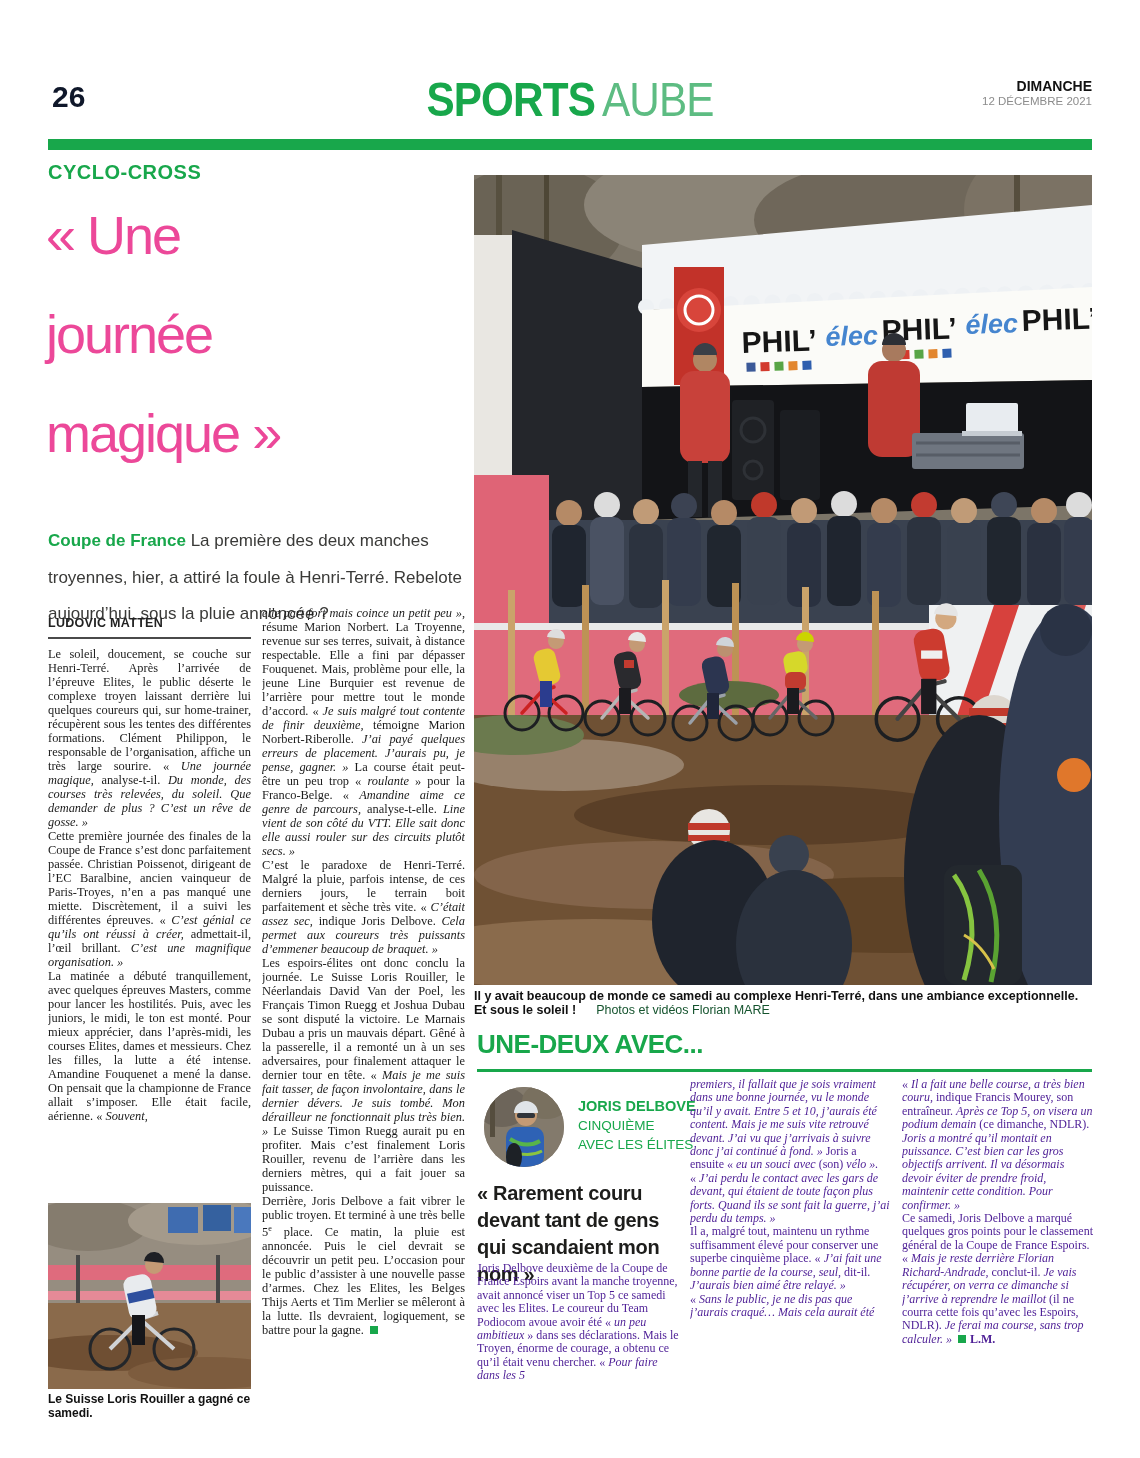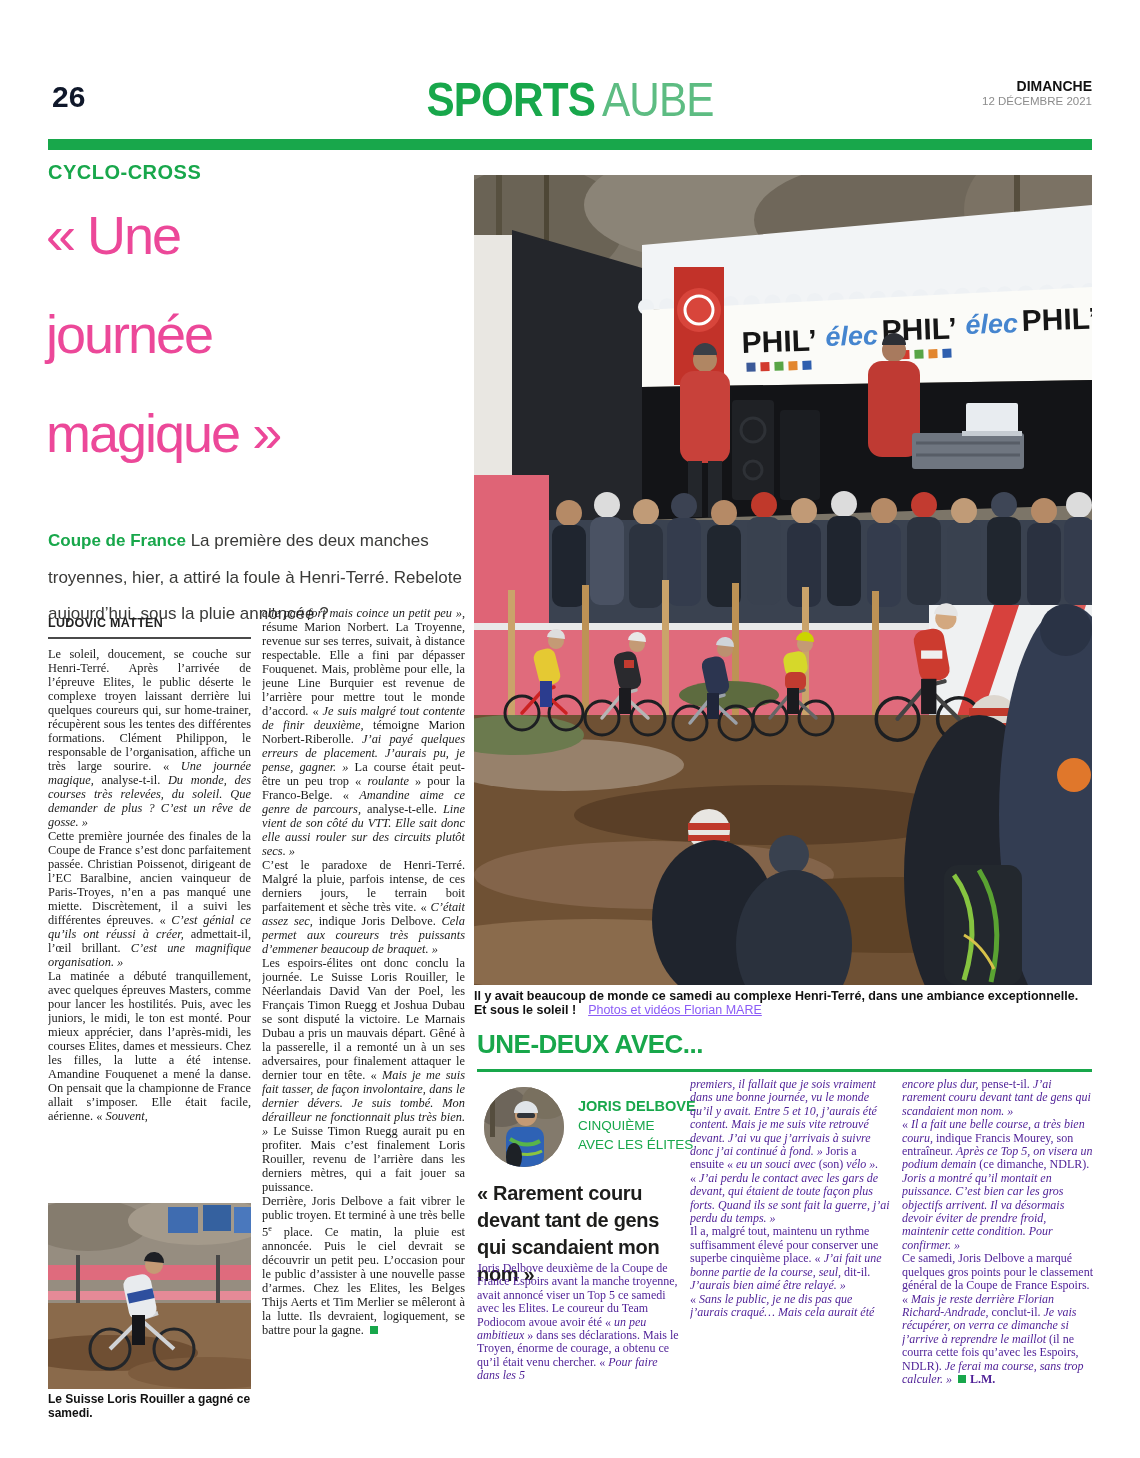--- a/index.html
+++ b/index.html
@@ -40,21 +40,21 @@
   .cols12 .para{font-size:12.4px;line-height:14px;text-align:justify;color:#1b1b1b;hyphens:auto;}
   .cols345 .para{font-size:12px;line-height:13.4px;text-align:left;color:#4c1d95;}
   .it{font-style:italic;} .bd{font-weight:bold;}
   .sup{vertical-align:super;font-size:65%;}
   .gsq{display:inline-block;width:8px;height:8px;background:var(--green);margin:0 1px 0 3px;}
 
   
   .mainphoto{left:474px;top:175px;width:618px;height:810px;background:#7c7568;}
   .maincap{left:474px;top:989px;width:618px;font-family:"Liberation Sans",sans-serif;font-size:12.5px;color:#111;}
   .maincap .capbold{font-weight:bold;}
-  .maincap .capcredit{color:#8b5cf6;font-weight:normal;margin-left:12px;text-decoration:underline;}
+  .maincap .capcredit{color:#14532d;font-weight:normal;margin-left:20px;}
   .leftphoto{left:48px;top:1203px;width:203px;height:186px;background:#968d80;}
   .leftcap{left:48px;top:1392px;width:203px;font:bold 12px "Liberation Sans",sans-serif;color:#111;}
 
   
   .sideheader{left:477px;top:1029px;font:bold 26px "Liberation Sans",sans-serif;color:var(--green);letter-spacing:-.5px;}
   .siderule{left:477px;top:1069px;width:615px;height:3px;background:var(--green);}
   .circlephoto{left:484px;top:1087px;width:80px;height:80px;border-radius:50%;overflow:hidden;background:#837a6c;}
   .personlabels{left:578px;top:1097px;font-family:"Liberation Sans",sans-serif;color:var(--green);line-height:19px;}
   .personlabels .pname{font-weight:bold;font-size:14.5px;}
   .personlabels .psub{font-size:13.5px;}
@@ -372,21 +372,20 @@
   <div class="abs col cols345 c3">
       <p class="para"><span>Joris Delbove deuxième de la Coupe de France Espoirs avant la manche troyenne, avait annoncé viser un Top 5 ce samedi avec les Elites. Le coureur du Team Podiocom avoue avoir été « </span><span class="it">un peu ambitieux</span><span> » dans ses déclarations. Mais le Troyen, énorme de courage, a obtenu ce qu’il était venu chercher. « </span><span class="it">Pour faire dans les 5</span></p>
     </div>
   <div class="abs col cols345 c4">
       <p class="para"><span class="it">premiers, il fallait que je sois vraiment dans une bonne journée, vu le monde qu’il y avait. Entre 5 et 10, j’aurais été content. Mais je me suis vite retrouvé devant. J’ai vu que j’arrivais à suivre donc j’ai continué à fond. » </span><span>Joris a ensuite « </span><span class="it">eu un souci avec </span><span>(son) </span><span class="it">vélo ».</span></p>
       <p class="para"><span>« </span><span class="it">J’ai perdu le contact avec les gars de devant, qui étaient de toute façon plus forts. Quand ils se sont fait la guerre, j’ai perdu du temps. »</span></p>
       <p class="para"><span>Il a, malgré tout, maintenu un rythme suffisamment élevé pour conserver une superbe cinquième place. « </span><span class="it">J’ai fait une bonne partie de la course, seul, </span><span>dit-il. </span><span class="it">J’aurais bien aimé être relayé. »</span></p>
       <p class="para"><span>« </span><span class="it">Sans le public, je ne dis pas que j’aurais craqué… Mais cela aurait été</span></p>
     </div>
   <div class="abs col cols345 c5">
-      <p class="para"><span class="it">encore plus dur, </span><span>pense-t-il. </span><span class="it">J’ai rarement couru devant tant de gens qui scandaient mon nom. »</span></p>
       <p class="para"><span>« </span><span class="it">Il a fait une belle course, a très bien couru, </span><span>indique Francis Mourey, son entraîneur. </span><span class="it">Après ce Top 5, on visera un podium demain </span><span>(ce dimanche, NDLR). </span><span class="it">Joris a montré qu’il montait en puissance. C’est bien car les gros objectifs arrivent. Il va désormais devoir éviter de prendre froid, maintenir cette condition. Pour confirmer. »</span></p>
       <p class="para"><span>Ce samedi, Joris Delbove a marqué quelques gros points pour le classement général de la Coupe de France Espoirs. « </span><span class="it">Mais je reste derrière Florian Richard-Andrade, </span><span>conclut-il. </span><span class="it">Je vais récupérer, on verra ce dimanche si j’arrive à reprendre le maillot </span><span>(il ne courra cette fois qu’avec les Espoirs, NDLR). </span><span class="it">Je ferai ma course, sans trop calculer. » </span><span class="gsq"></span><span class="bd"> L.M.</span></p>
     </div>
 
   <div class="abs leftphoto">
     <svg viewBox="0 0 203 186" width="203" height="186">
       <rect width="203" height="186" fill="#968d80"></rect>
       <ellipse cx="40" cy="22" rx="60" ry="26" fill="#857c6e"></ellipse>
       <ellipse cx="150" cy="18" rx="70" ry="24" fill="#a49a8b"></ellipse>
       <g>

